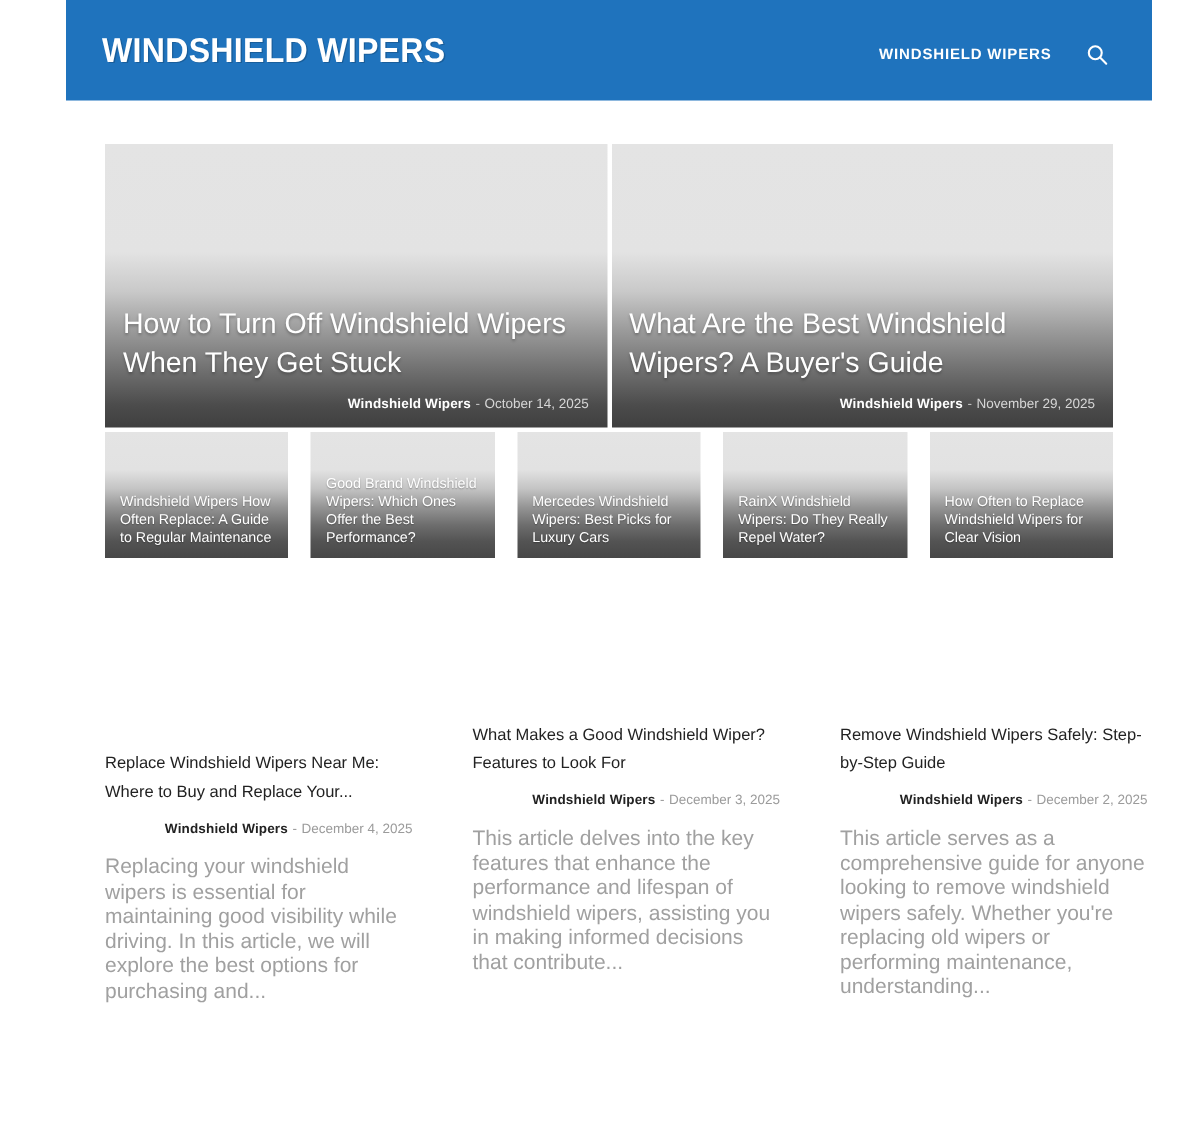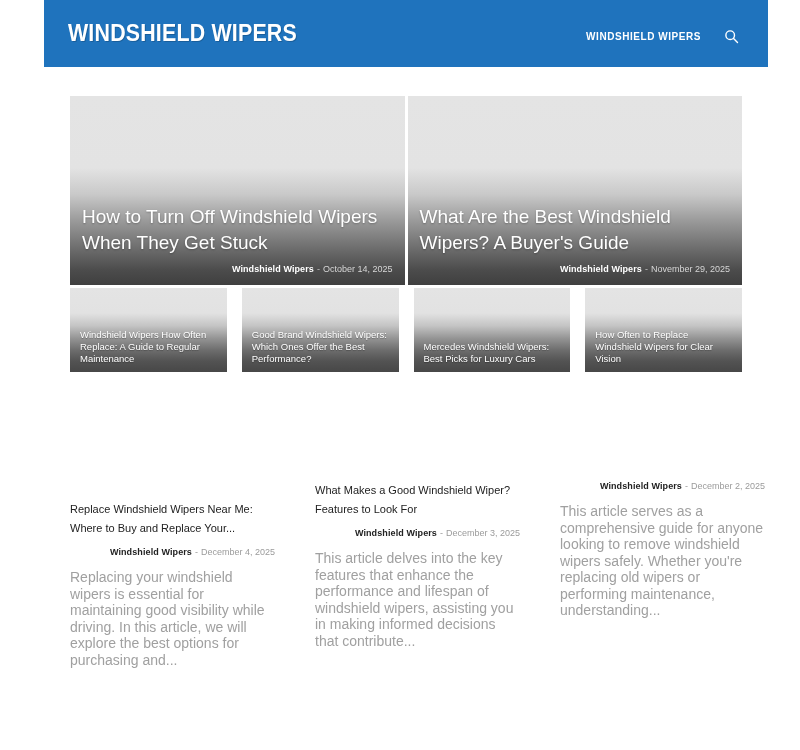--- a/index.html
+++ b/index.html
@@ -257,20 +257,23 @@
         <div class="thumb-card">
           <div class="thumb-title">Windshield Wipers How Often Replace: A Guide to Regular Maintenance</div>
         </div>
         <div class="thumb-card">
           <div class="thumb-title">Good Brand Windshield Wipers: Which Ones Offer the Best Performance?</div>
         </div>
         <div class="thumb-card">
           <div class="thumb-title">Mercedes Windshield Wipers: Best Picks for Luxury Cars</div>
         </div>
         <div class="thumb-card">
+          <div class="thumb-title">RainX Windshield Wipers: Do They Really Repel Water?</div>
+        </div>
+        <div class="thumb-card">
           <div class="thumb-title">How Often to Replace Windshield Wipers for Clear Vision</div>
         </div>
       </div>
 
     </div>
 
     <div class="articles">
 
       <div class="article">
         <h3 class="article-title">Replace Windshield Wipers Near Me: Where to Buy and Replace Your...</h3>
@@ -282,20 +285,21 @@
 
       <div class="article col-2">
         <h3 class="article-title">What Makes a Good Windshield Wiper? Features to Look For</h3>
         <div class="byline">
           <span class="author">Windshield Wipers</span><span class="sep">-</span><span class="date">December 3, 2025</span>
         </div>
         <p class="excerpt">This article delves into the key features that enhance the performance and lifespan of windshield wipers, assisting you in making informed decisions that contribute...</p>
       </div>
 
       <div class="article col-3">
+        <h3 class="article-title">Remove Windshield Wipers Safely: Step-by-Step Guide</h3>
         <div class="byline">
           <span class="author">Windshield Wipers</span><span class="sep">-</span><span class="date">December 2, 2025</span>
         </div>
         <p class="excerpt">This article serves as a comprehensive guide for anyone looking to remove windshield wipers safely. Whether you're replacing old wipers or performing maintenance, understanding...</p>
       </div>
 
     </div>
 
   </div>
 </div>

